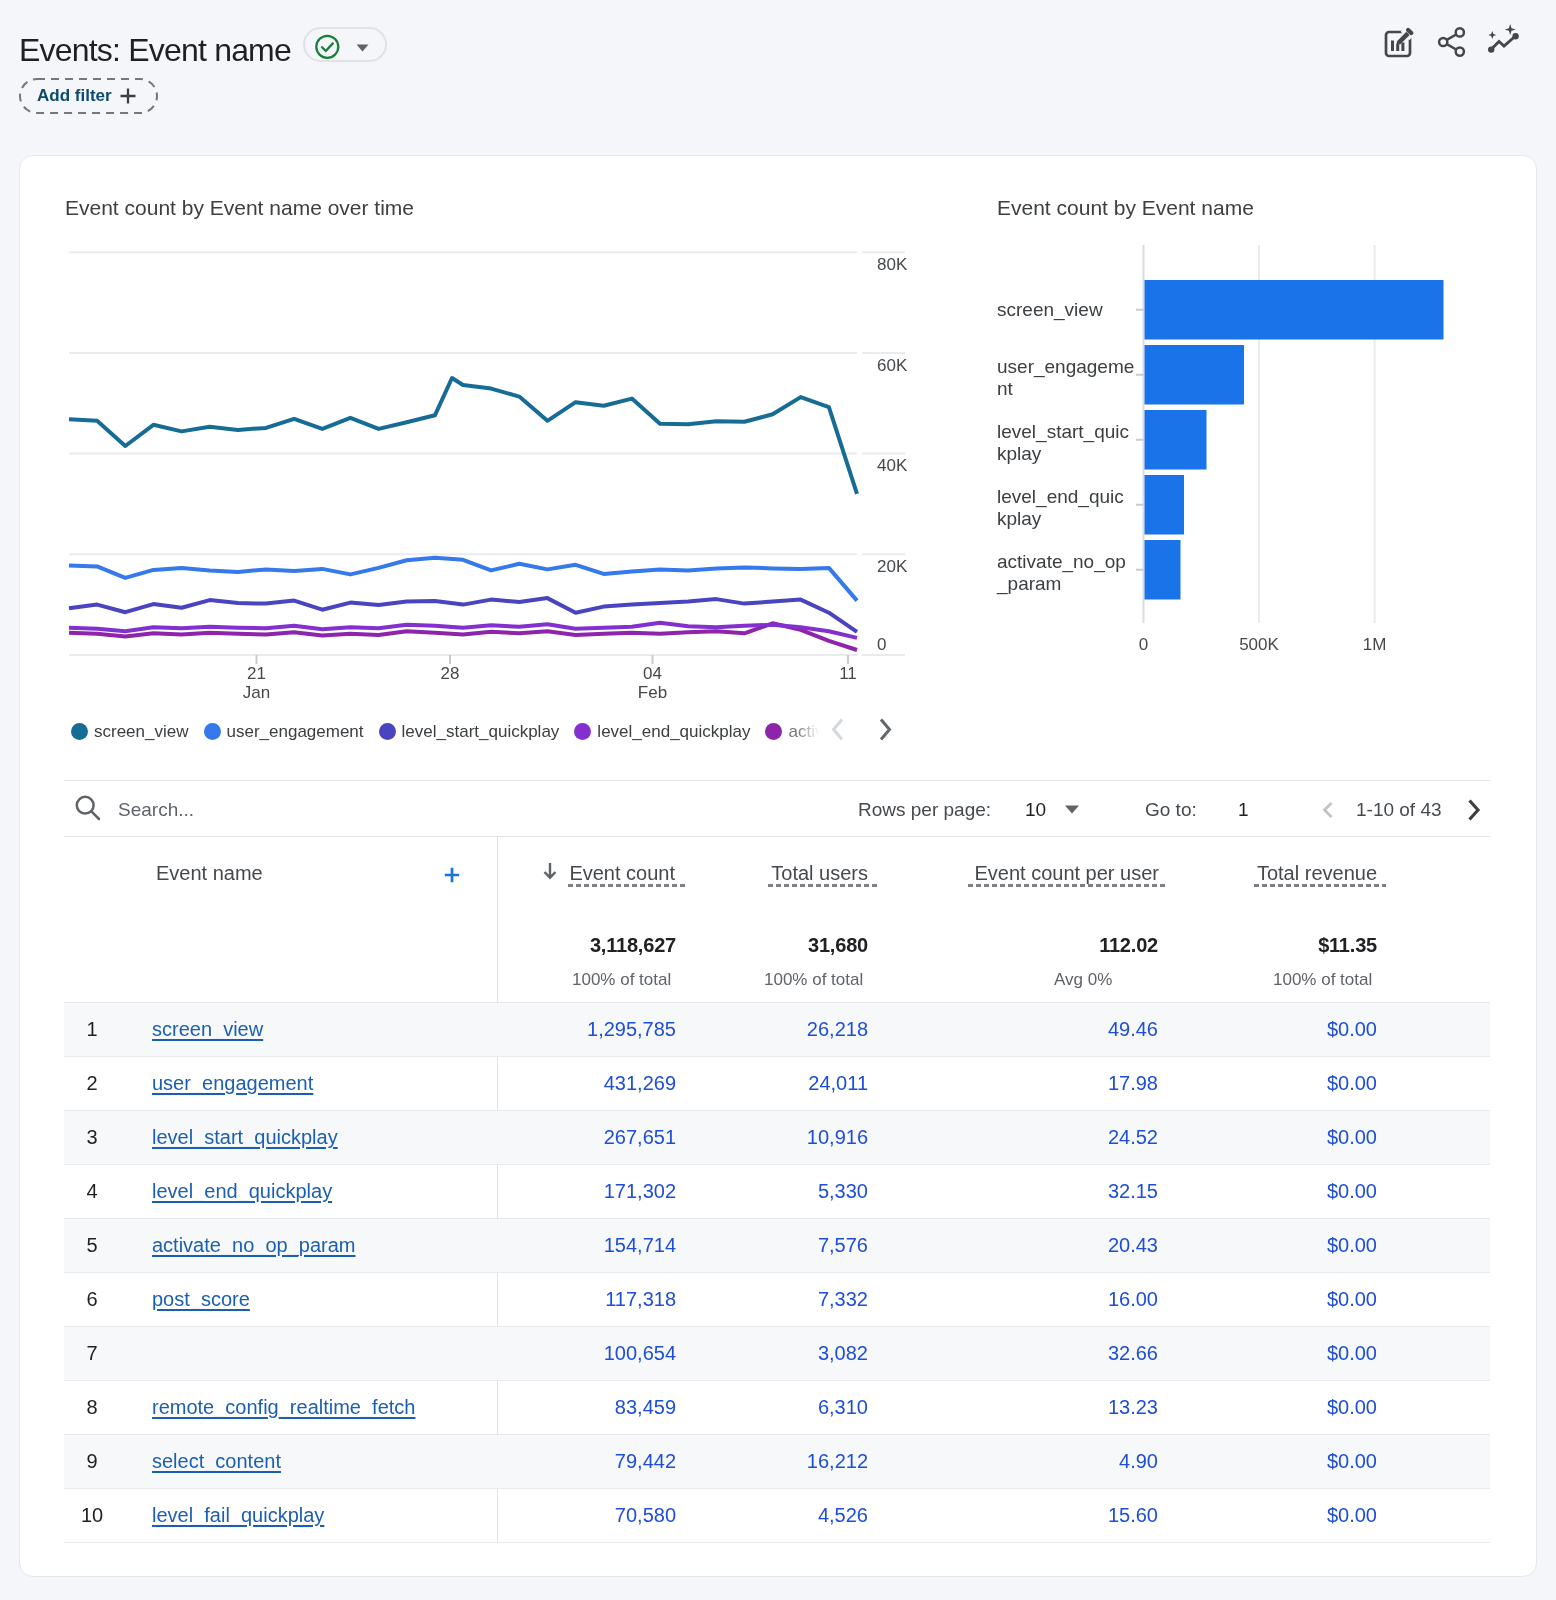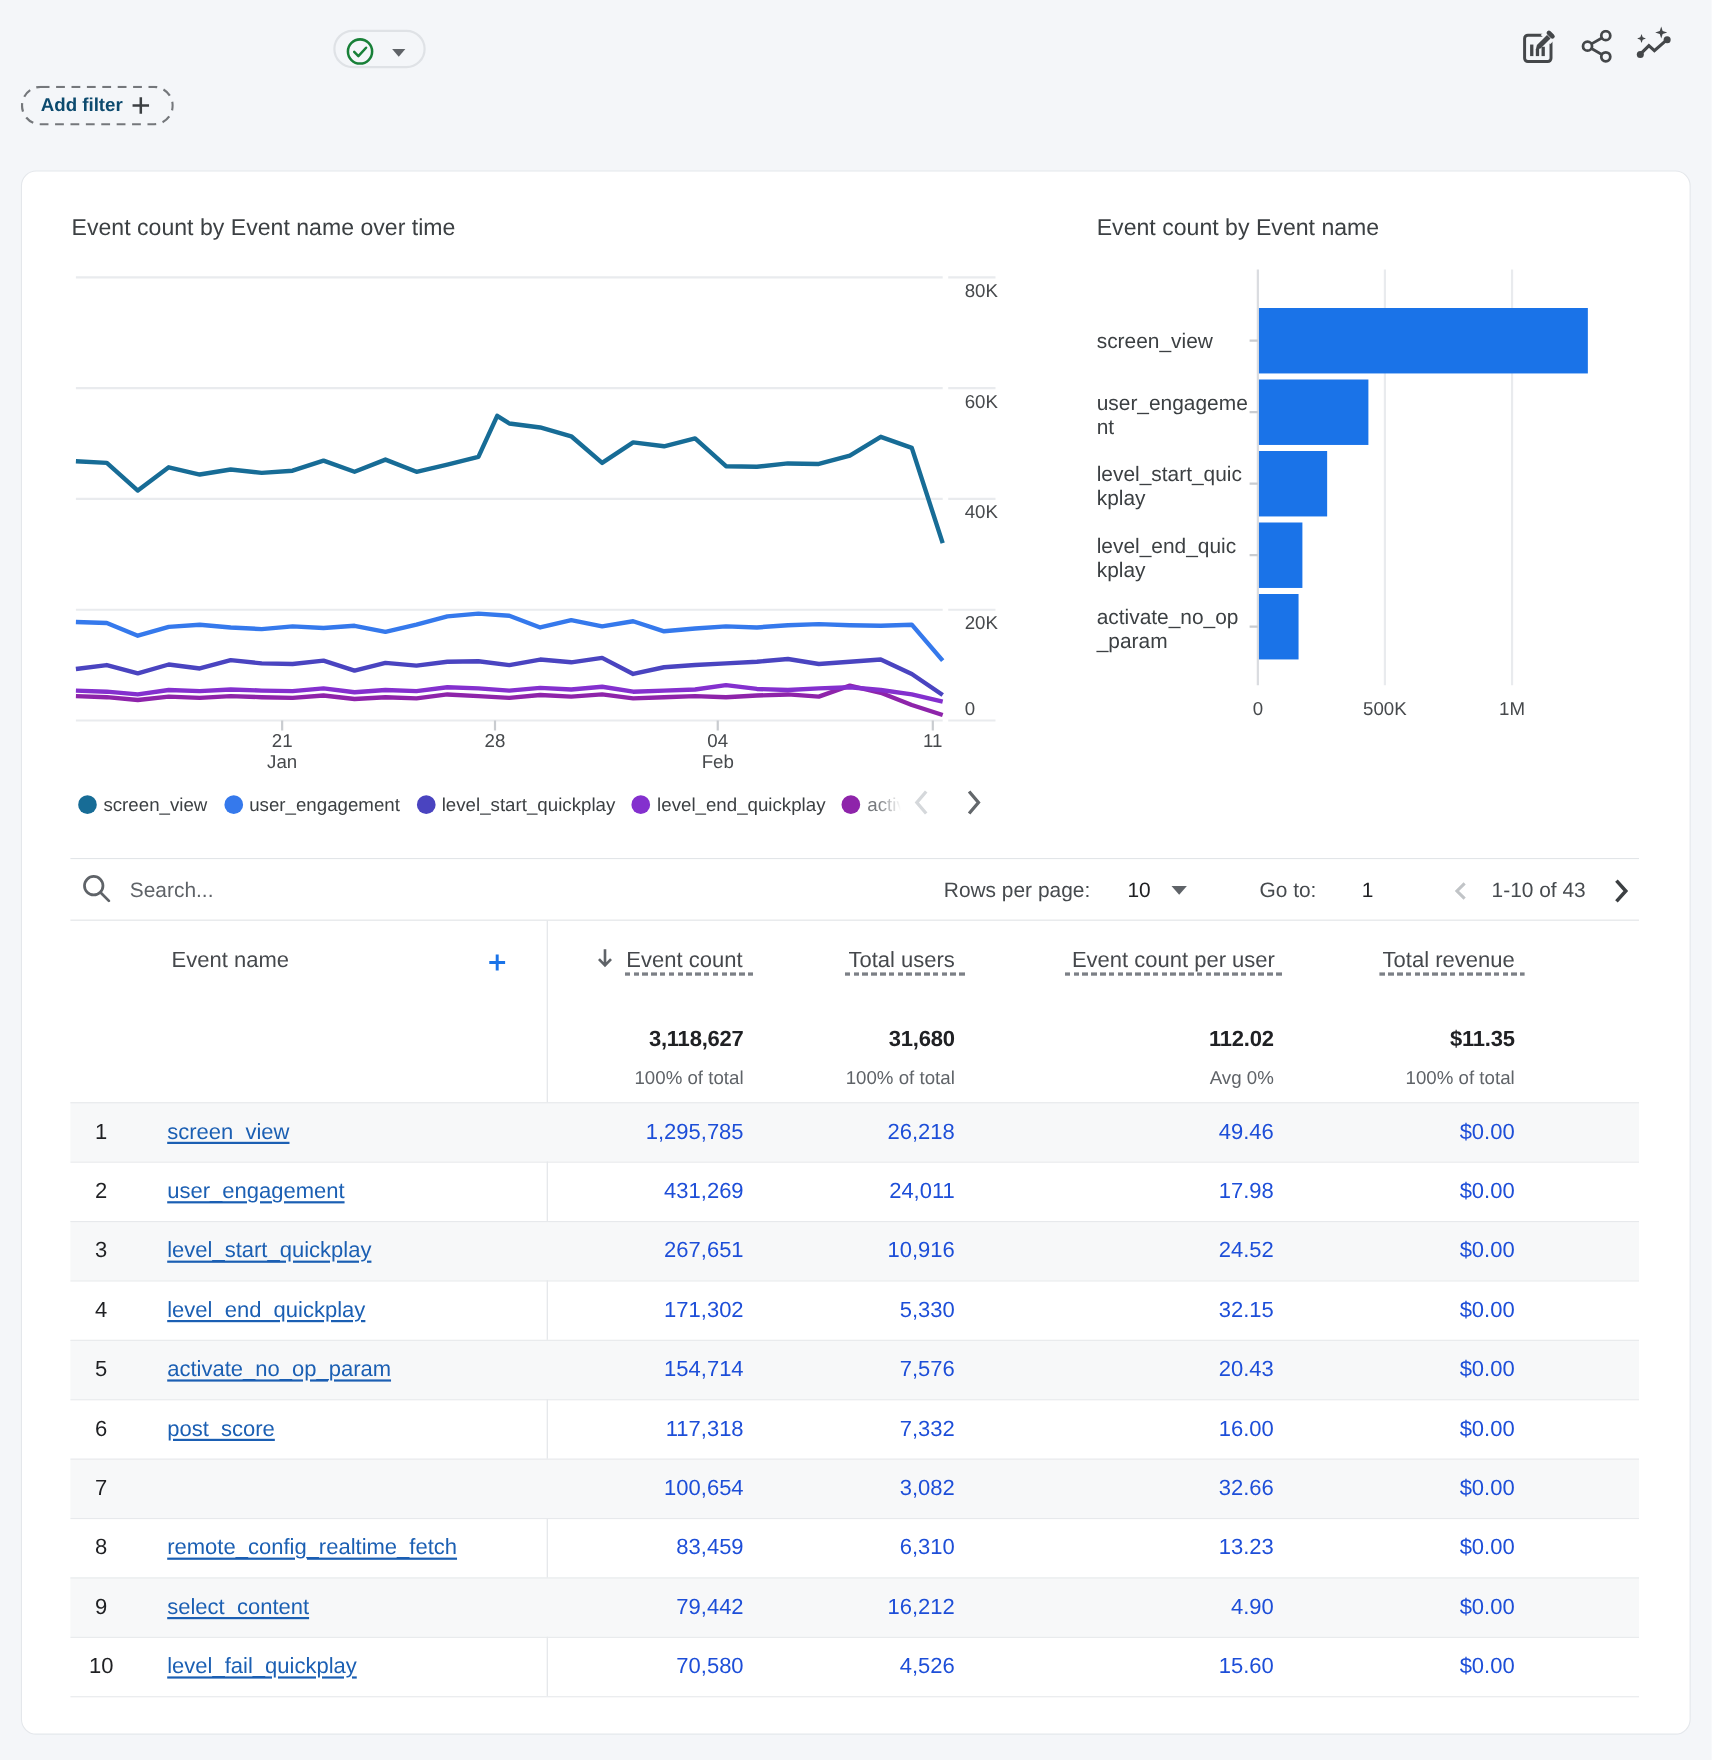--- a/index.html
+++ b/index.html
@@ -11,30 +11,31 @@
 #card { left:19px; top:155px; width:1518px; height:1422px; background:#fff; border:1px solid #e4e7eb; border-radius:14px; }
 .ctitle { font-size:21px; color:#3c4043; }
 .legend { display:flex; align-items:center; font-size:17px; color:#3c4043; }
 .litem { display:flex; align-items:center; margin-right:15px; white-space:nowrap; }
 .ldot { width:17px; height:17px; border-radius:50%; margin-right:6px; flex:0 0 auto; }
 .srow { font-size:19px; color:#464a4e; height:26px; line-height:26px; }
 .hdr { font-size:20px; color:#45484c; }
 .hcol { position:absolute; text-align:right; font-size:20px; color:#45484c; }
 .dash { position:absolute; height:3px; background:repeating-linear-gradient(90deg,#7c8086 0 5px,transparent 5px 8px); }
 .tot { position:absolute; font-size:20px; font-weight:bold; color:#202124; text-align:right; letter-spacing:-0.2px; }
-.cap { position:absolute; font-size:17px; color:#5f6368; text-align:right; white-space:nowrap; }
+.cap { position:absolute; font-size:17px; color:#5f6368; text-align:left; white-space:nowrap; }
 .rrow { position:absolute; left:64px; width:1426px; height:54px; border-top:1px solid #e7e9ec; }
 .rrow.g { background:#f7f8f9; }
 .rank { position:absolute; left:0; top:0; width:56px; height:54px; line-height:52px; text-align:center; font-size:20px; color:#1f2023; }
 .lnk { position:absolute; left:88px; top:0; height:54px; line-height:52px; font-size:20px; color:#1b5fb3; text-decoration:underline; text-underline-offset:3px; text-decoration-thickness:2px; }
 .v { position:absolute; top:0; height:54px; line-height:52px; font-size:20px; color:#1d4ed8; }
 </style>
 </head>
 <body>
 <div id="page">
+  <h1 class="abs" style="left:19px; top:32px;">Events: Event name</h1>
 
   <div class="abs" style="left:303px; top:27px; width:84px; height:35px; border:2px solid #dfe2e6; border-radius:17.5px;"></div>
   <svg class="abs" style="left:314px; top:34px;" width="27" height="27" viewBox="0 0 27 27">
     <circle cx="13.3" cy="12.8" r="11" fill="none" stroke="#188038" stroke-width="2.3"></circle>
     <path d="M8,13.2 L11.8,17 L18.8,9.4" fill="none" stroke="#188038" stroke-width="2.3" stroke-linecap="round" stroke-linejoin="round"></path>
   </svg>
   <svg class="abs" style="left:356px; top:44px;" width="13" height="8" viewBox="0 0 13 8">
     <path d="M0.5,0.5 L12.5,0.5 L6.5,7.5 Z" fill="#5f6368"></path>
   </svg>
 

